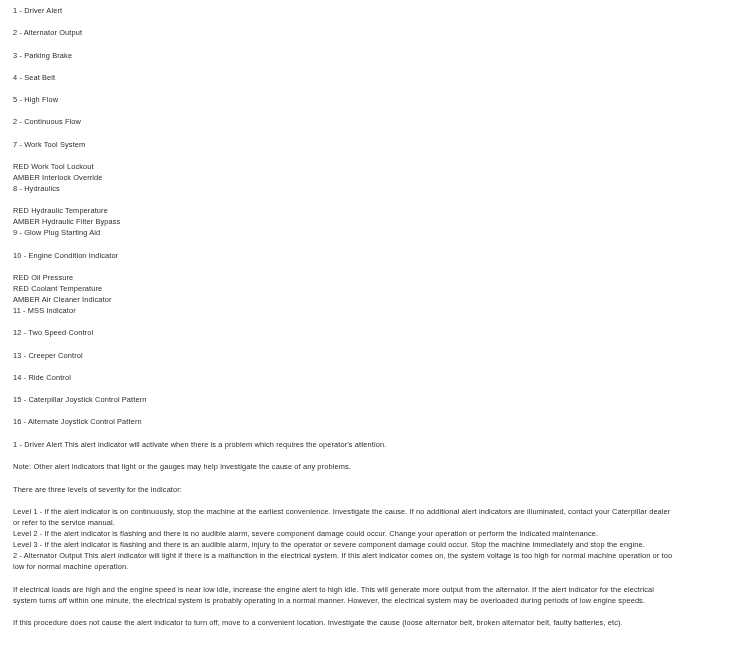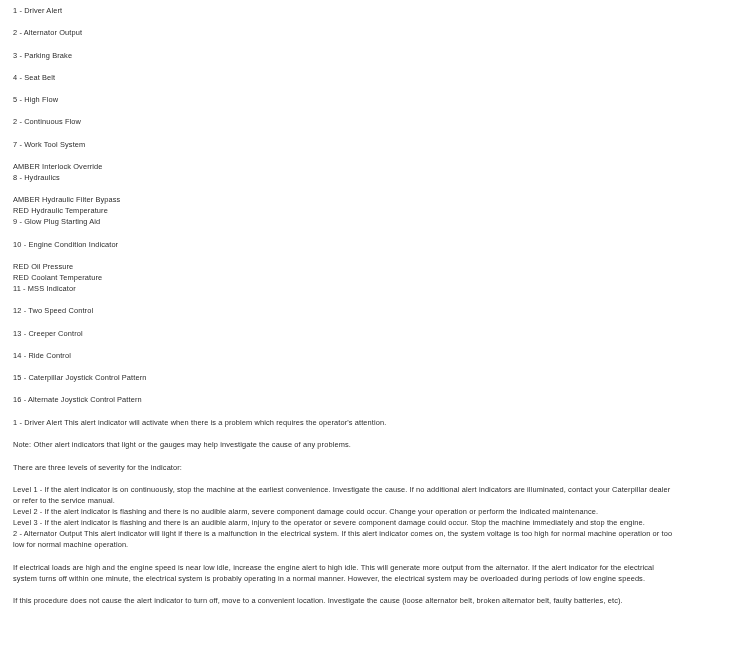--- a/index.html
+++ b/index.html
@@ -52,35 +52,37 @@
 
   <div class="line entry">1 - Driver Alert</div>
   <div class="line entry">2 - Alternator Output</div>
   <div class="line entry">3 - Parking Brake</div>
   <div class="line entry">4 - Seat Belt</div>
   <div class="line entry">5 - High Flow</div>
   <div class="line entry">2 - Continuous Flow</div>
   <div class="line entry">7 - Work Tool System</div>
 
   <div class="group">
+    <div class="line">RED Work Tool Lockout</div>
     <div class="line">AMBER Interlock Override</div>
     <div class="line">8 - Hydraulics</div>
   </div>
 
   <div class="group">
+    <div class="line">RED Hydraulic Temperature</div>
     <div class="line">AMBER Hydraulic Filter Bypass</div>
-    <div class="line">RED Hydraulic Temperature</div>
     <div class="line">9 - Glow Plug Starting Aid</div>
   </div>
 
   <div class="line entry">10 - Engine Condition Indicator</div>
 
   <div class="group">
     <div class="line">RED Oil Pressure</div>
     <div class="line">RED Coolant Temperature</div>
+    <div class="line">AMBER Air Cleaner Indicator</div>
     <div class="line">11 - MSS Indicator</div>
   </div>
 
   <div class="line entry">12 - Two Speed Control</div>
   <div class="line entry">13 - Creeper Control</div>
   <div class="line entry">14 - Ride Control</div>
   <div class="line entry">15 - Caterpillar Joystick Control Pattern</div>
   <div class="line entry">16 - Alternate Joystick Control Pattern</div>
 
   <div class="line para">1 - Driver Alert This alert indicator will activate when there is a problem which requires the operator's attention.</div>

